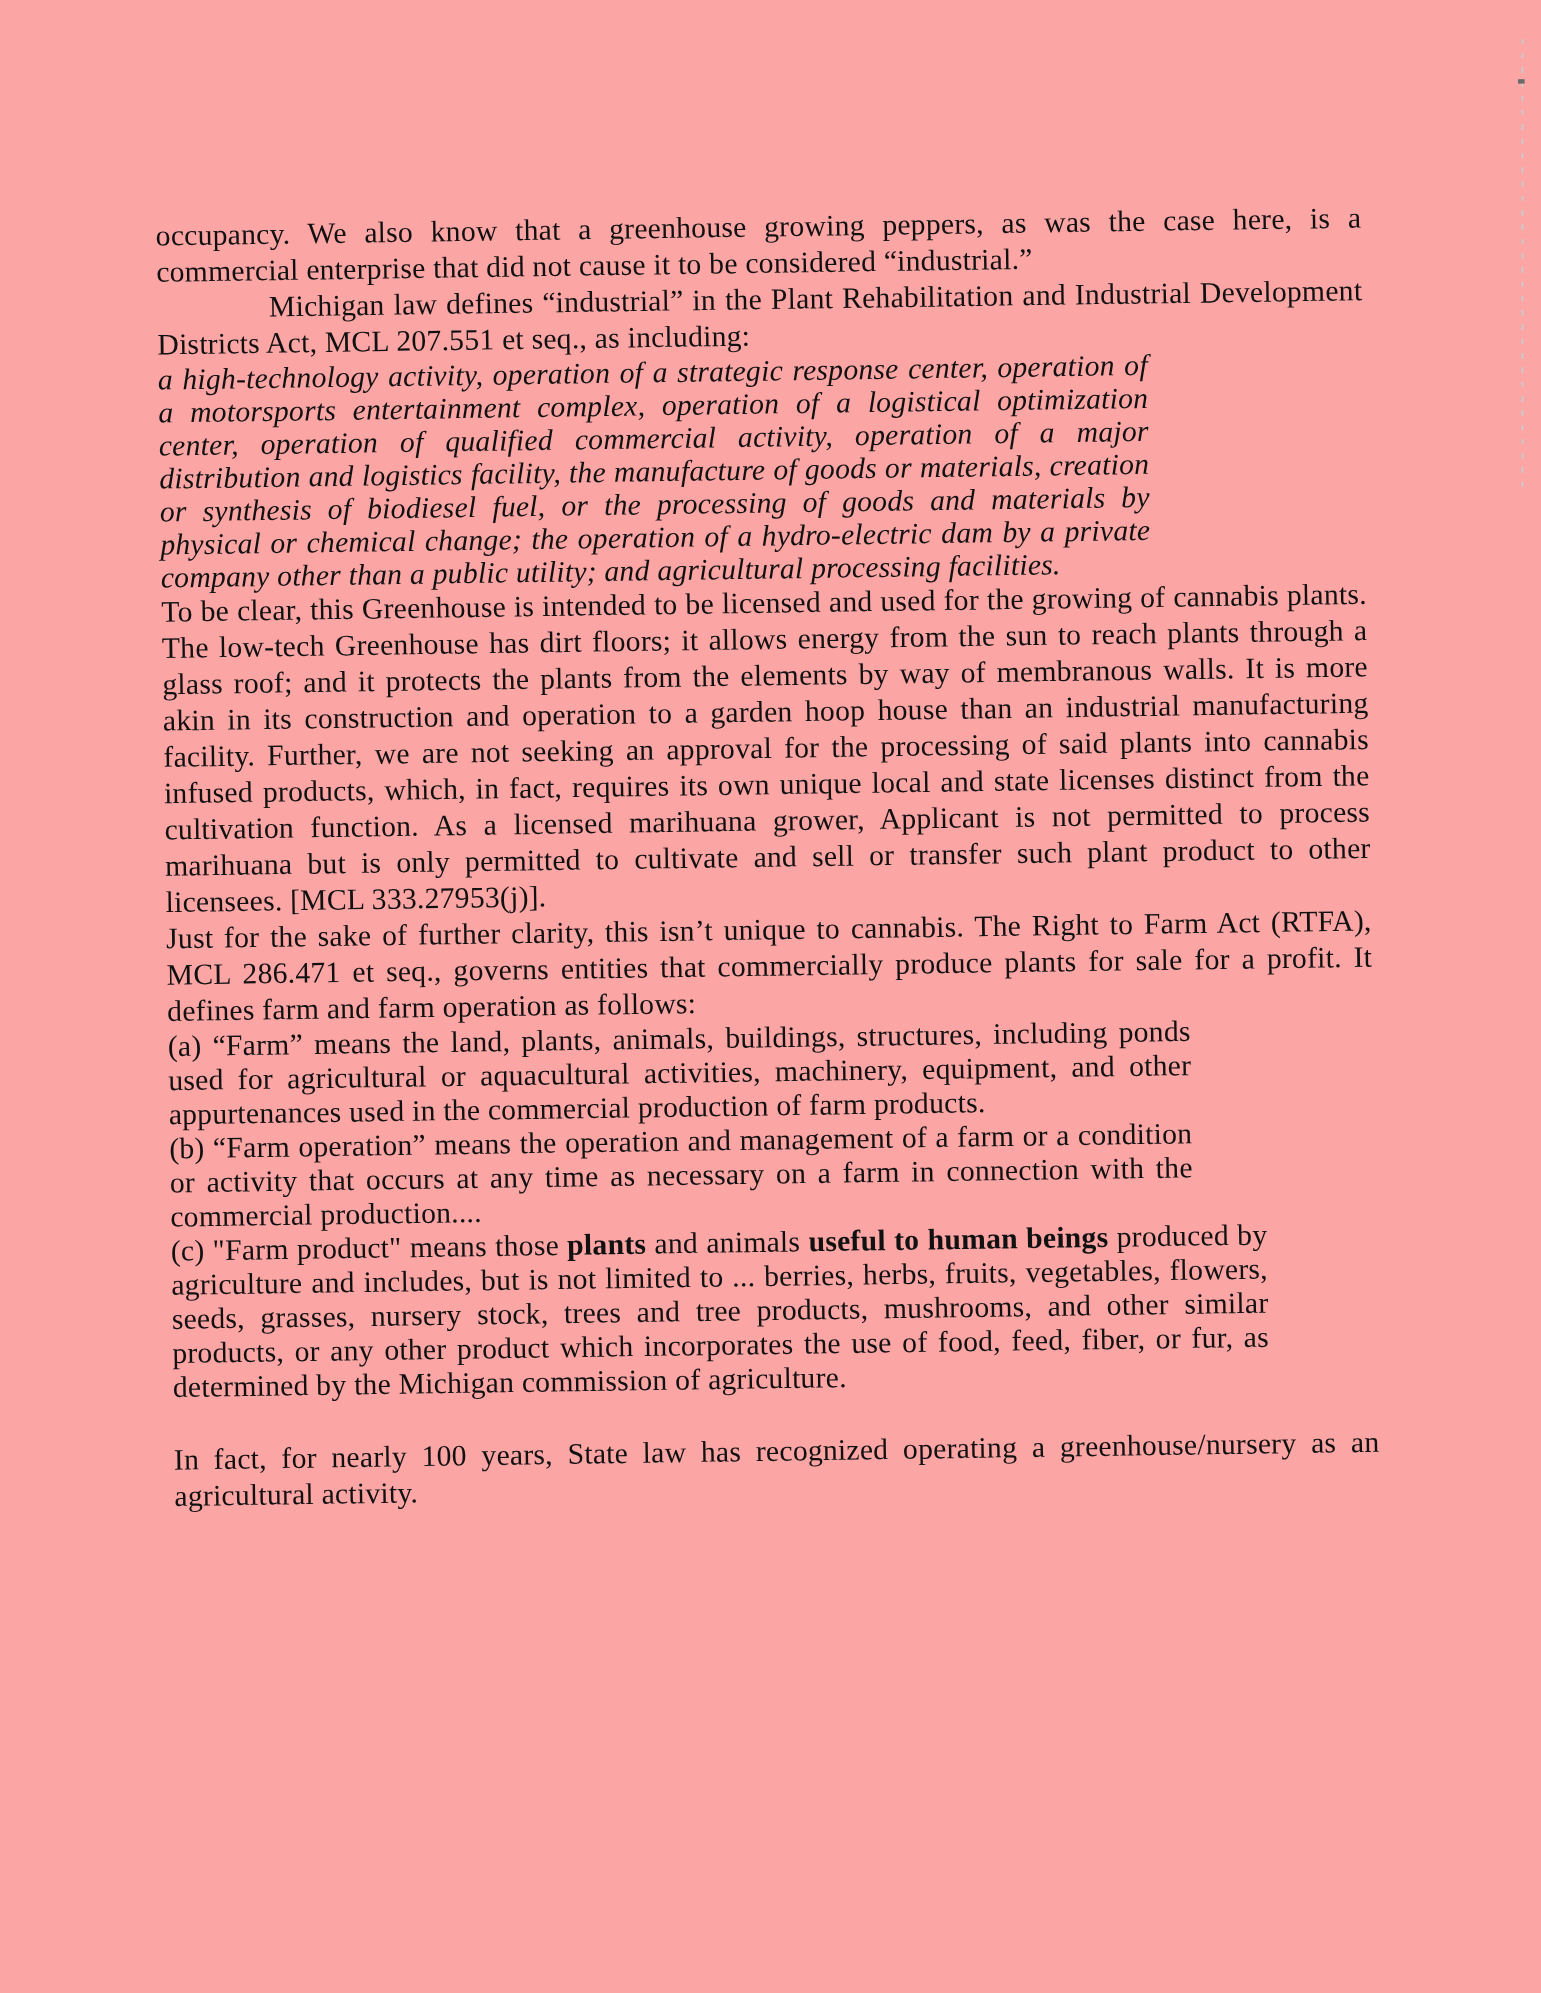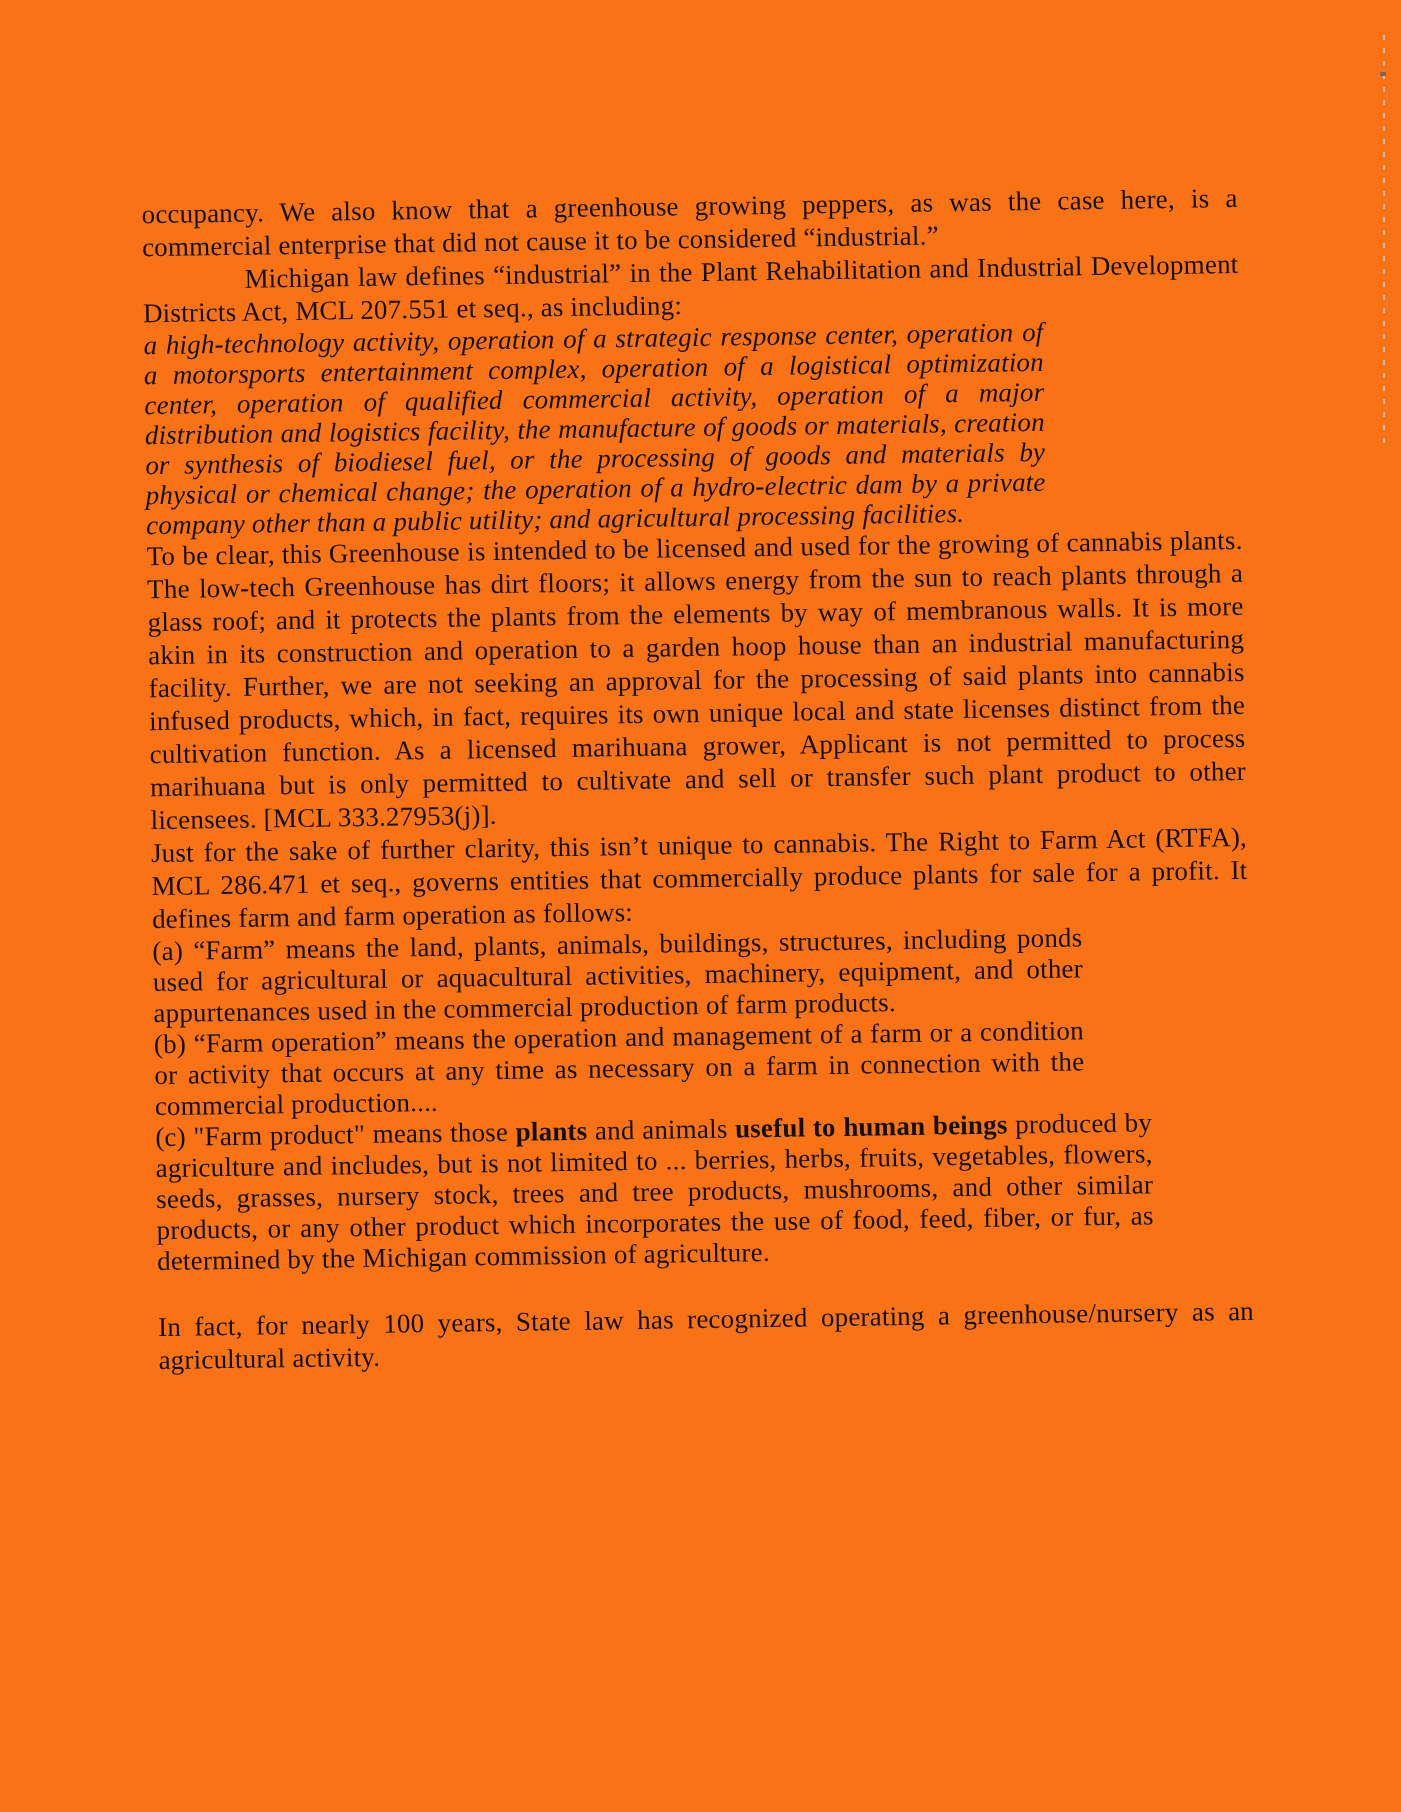--- a/index.html
+++ b/index.html
@@ -4,21 +4,21 @@
 <style>
   html, body {
     margin: 0;
     padding: 0;
     background: #ffffff;
   }
   .page {
     position: relative;
     width: 1401px;
     height: 1812px;
-    background: #f97316;
+    background: #fca5a5;
     overflow: hidden;
     font-family: "Liberation Serif", "DejaVu Serif", serif;
     color: #111111;
   }
   .content {
     position: absolute;
     left: 150px;
     top: 190px;
     width: 1096px;
     font-size: 27px;

